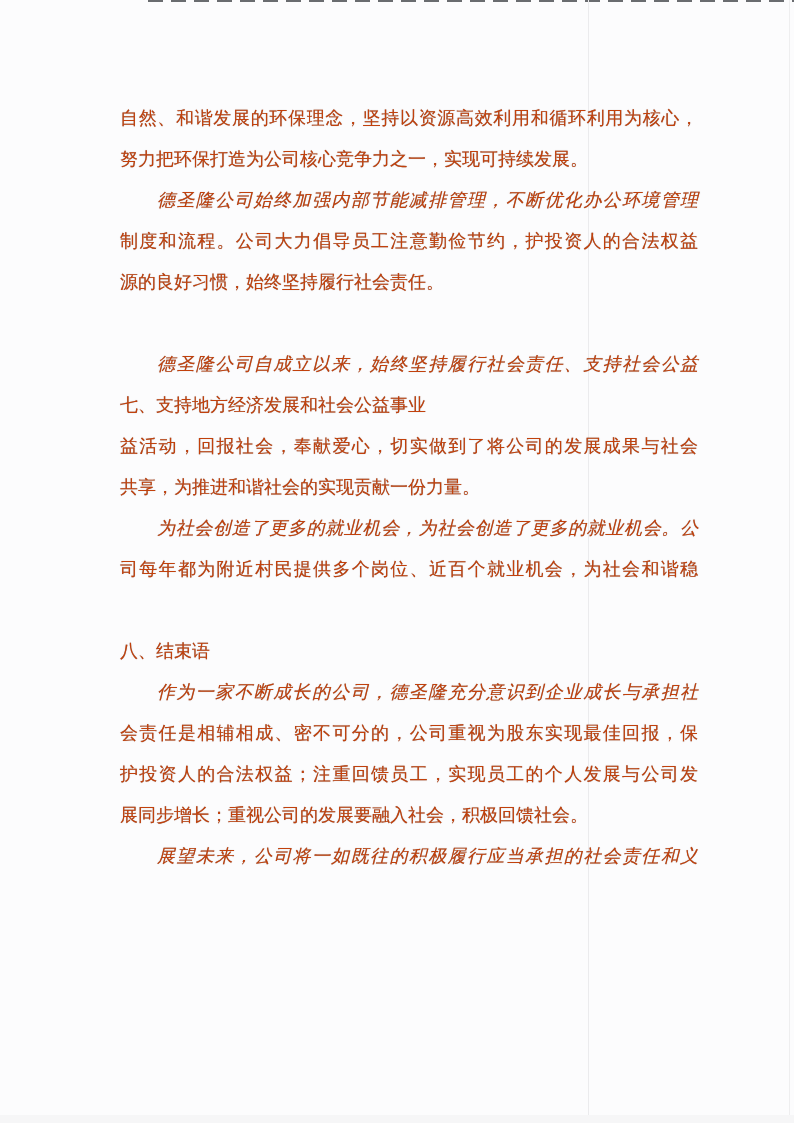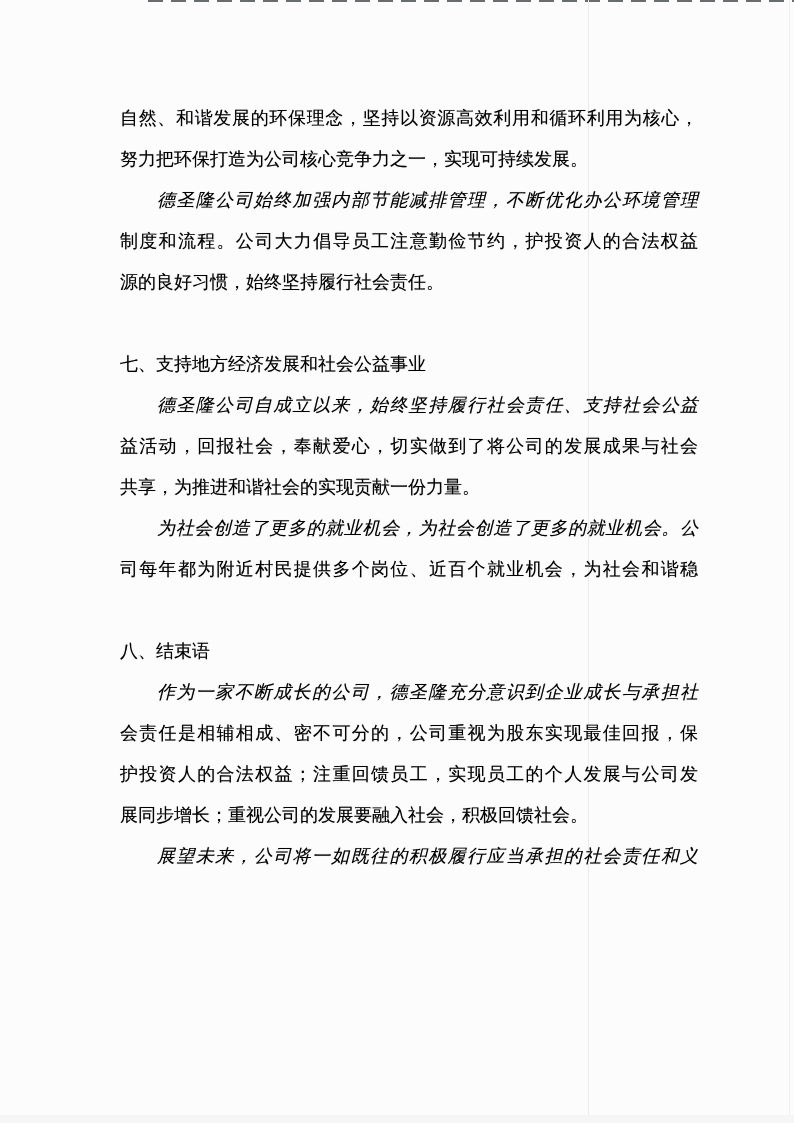--- a/index.html
+++ b/index.html
@@ -47,21 +47,21 @@
     background: #f6f6f7;
   }
 
   .content {
     position: absolute;
     left: 120px;
     top: 98px;
     width: 578px;
     font-size: 18px;
     line-height: 41px;
-    color: #000000;
+    color: #c2410c;
     text-shadow: 0 0 0.7px rgba(48, 50, 54, 0.55);
   }
 
   .blk {
     min-height: 41px;
     text-align: justify;
     text-align-last: justify;
   }
   .blk.end { text-align-last: left; }
   .blk.heading { text-align-last: left; }
@@ -77,22 +77,22 @@
   <div class="fold-line fold-b"></div>
   <div class="bottom-band"></div>
 
   <div class="content">
       <div class="blk line">自然、和谐发展的环保理念，坚持以资源高效利用和循环利用为核心，</div>
       <div class="blk line end">努力把环保打造为公司核心竞争力之一，实现可持续发展。</div>
       <div class="blk line indent">德圣隆公司始终加强内部节能减排管理，不断优化办公环境管理</div>
       <div class="blk line">制度和流程。公司大力倡导员工注意勤俭节约，护投资人的合法权益</div>
       <div class="blk line end">源的良好习惯，始终坚持履行社会责任。</div>
       <div class="blk gap"></div>
+      <div class="blk line indent">德圣隆公司自成立以来，始终坚持履行社会责任、支持社会公益</div>
       <div class="blk heading">七、支持地方经济发展和社会公益事业</div>
-      <div class="blk line indent">德圣隆公司自成立以来，始终坚持履行社会责任、支持社会公益</div>
       <div class="blk line">益活动，回报社会，奉献爱心，切实做到了将公司的发展成果与社会</div>
       <div class="blk line end">共享，为推进和谐社会的实现贡献一份力量。</div>
       <div class="blk line indent">为社会创造了更多的就业机会，为社会创造了更多的就业机会。公</div>
       <div class="blk line">司每年都为附近村民提供多个岗位、近百个就业机会，为社会和谐稳</div>
       <div class="blk gap"></div>
       <div class="blk heading">八、结束语</div>
       <div class="blk line indent">作为一家不断成长的公司，德圣隆充分意识到企业成长与承担社</div>
       <div class="blk line">会责任是相辅相成、密不可分的，公司重视为股东实现最佳回报，保</div>
       <div class="blk line">护投资人的合法权益；注重回馈员工，实现员工的个人发展与公司发</div>
       <div class="blk line end">展同步增长；重视公司的发展要融入社会，积极回馈社会。</div>

